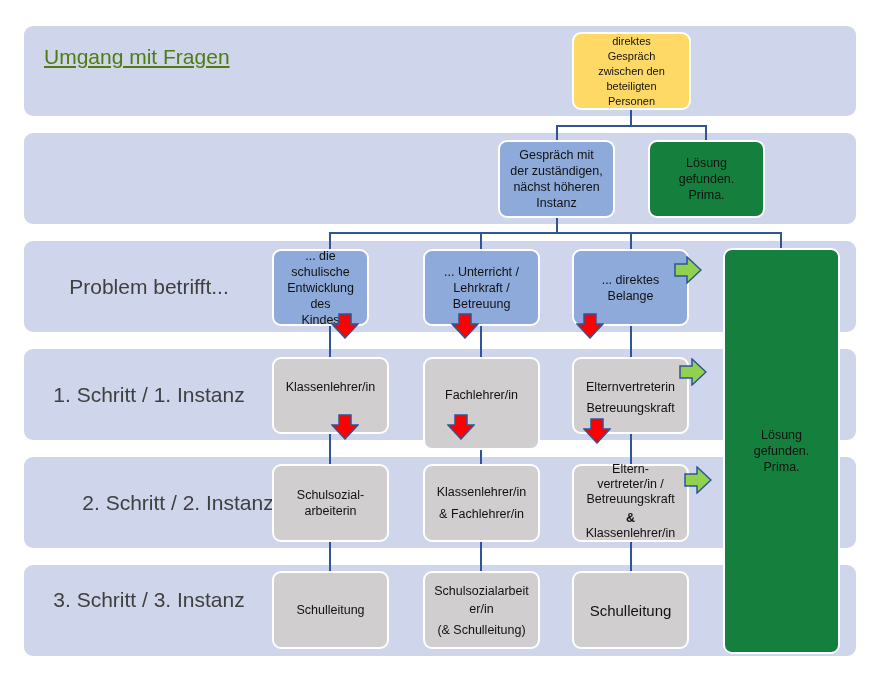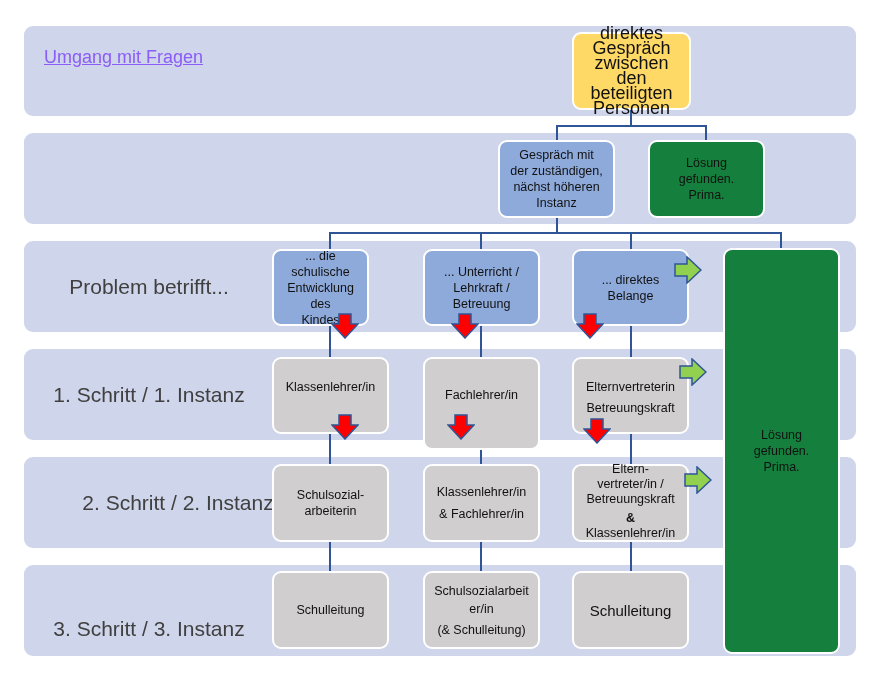--- a/index.html
+++ b/index.html
@@ -1,21 +1,21 @@
 <!DOCTYPE html>
 <html><head>
 <meta charset="utf-8">
 <style>
   html, body { margin:0; padding:0; background:#ffffff; }
   body { width:886px; height:673px; position:relative; overflow:hidden;
          font-family:"Liberation Sans", "DejaVu Sans", sans-serif; color:#1a1a1a; }
   .band { position:absolute; left:24px; width:832px; background:#cfd5ea; border-radius:9px; }
   .rowlabel { position:absolute; left:24px; width:250px; display:flex; align-items:center; justify-content:center;
               font-size:21px; color:#404040; text-align:center; }
-  .title { position:absolute; left:44px; top:44px; font-size:18px; line-height:26px; text-decoration:underline; color:#8b5cf6; }
+  .title { position:absolute; left:44px; top:44px; font-size:21px; line-height:26px; text-decoration:underline; color:#4d7c0f; }
   .box { position:absolute; border:2px solid #ffffff; border-radius:9px; box-sizing:border-box;
          display:flex; flex-direction:column; align-items:center; justify-content:center; text-align:center;
          font-size:12.5px; line-height:16px; color:#111; padding:2px 3px; }
   .yellow { background:#ffd966; }
   .blue { background:#8eaadb; }
   .green { background:#15803d; }
   .gray { background:#d0cece; }
   .line { position:absolute; background:#2f5597; }
   .big { font-size:15px; line-height:19px; }
   .arrow { position:absolute; }
@@ -31,39 +31,39 @@
 <div class="band" style="top:457px;height:91px;"></div>
 <div class="band" style="top:565px;height:91px;"></div>
 
 <div class="title">
   <div>Umgang mit Fragen</div>
 </div>
 
 <div class="rowlabel" style="top:241px;height:91px;">Problem betrifft...</div>
 <div class="rowlabel" style="top:349px;height:91px;">1. Schritt / 1. Instanz</div>
 <div class="rowlabel" style="top:457px;height:91px;padding-left:29px;">2. Schritt / 2. Instanz</div>
-<div class="rowlabel" style="top:594px;height:70px;">3. Schritt / 3. Instanz</div>
+<div class="rowlabel" style="top:565px;height:70px;">3. Schritt / 3. Instanz</div>
 
 <div class="line" style="left:630px;top:109px;width:2px;height:17px;"></div>
 <div class="line" style="left:556px;top:125px;width:151px;height:2px;"></div>
 <div class="line" style="left:556px;top:125px;width:2px;height:16px;"></div>
 <div class="line" style="left:705px;top:125px;width:2px;height:16px;"></div>
 
 <div class="line" style="left:556px;top:217px;width:2px;height:17px;"></div>
 <div class="line" style="left:329px;top:232px;width:453px;height:2px;"></div>
 <div class="line" style="left:329px;top:232px;width:2px;height:18px;"></div>
 <div class="line" style="left:480px;top:232px;width:2px;height:18px;"></div>
 <div class="line" style="left:630px;top:232px;width:2px;height:18px;"></div>
 <div class="line" style="left:780px;top:232px;width:2px;height:18px;"></div>
 
 <div class="line" style="left:329px;top:324px;width:2px;height:250px;"></div>
 <div class="line" style="left:480px;top:324px;width:2px;height:250px;"></div>
 <div class="line" style="left:630px;top:324px;width:2px;height:250px;"></div>
 
-<div class="box yellow" style="left:572px;top:32px;width:119px;height:78px;font-size:18px;line-height:15px;">
+<div class="box yellow" style="left:572px;top:32px;width:119px;height:78px;font-size:11px;line-height:15px;">
   <span>direktes</span>
   <span>Gespräch</span>
   <span>zwischen den</span>
   <span>beteiligten</span>
   <span>Personen</span>
 </div>
 
 <div class="box blue" style="left:498px;top:140px;width:117px;height:78px;">
   <span>Gespräch mit</span>
   <span>der zuständigen,</span>

